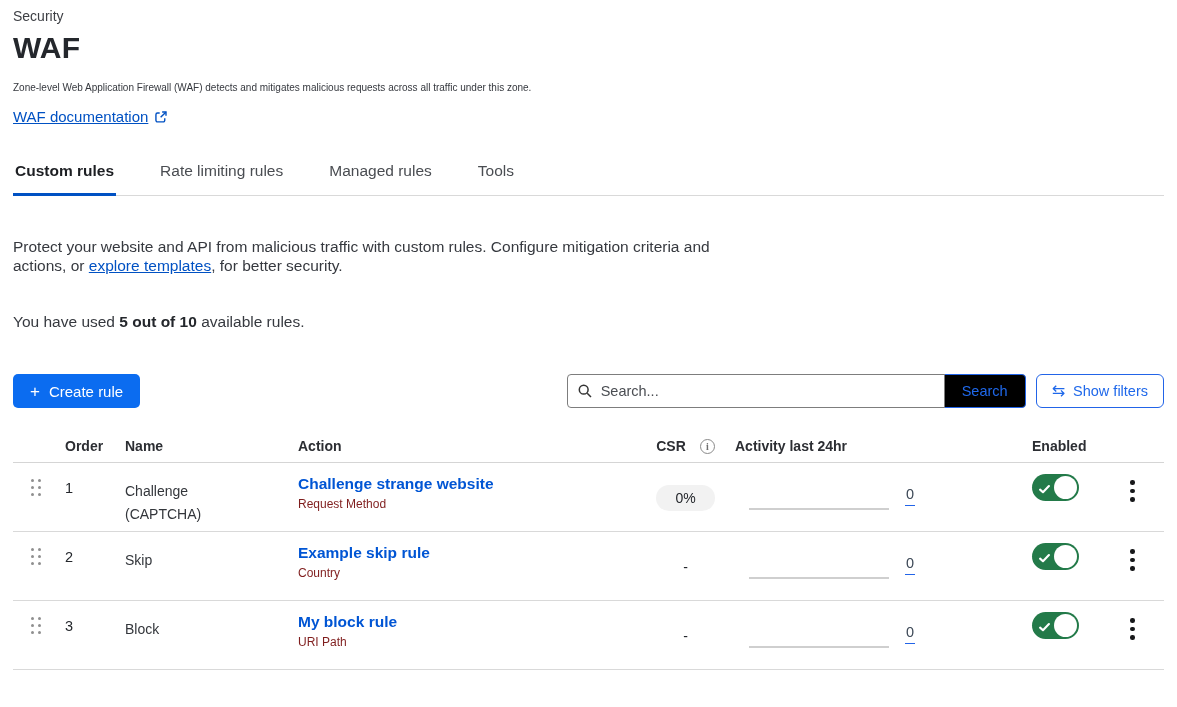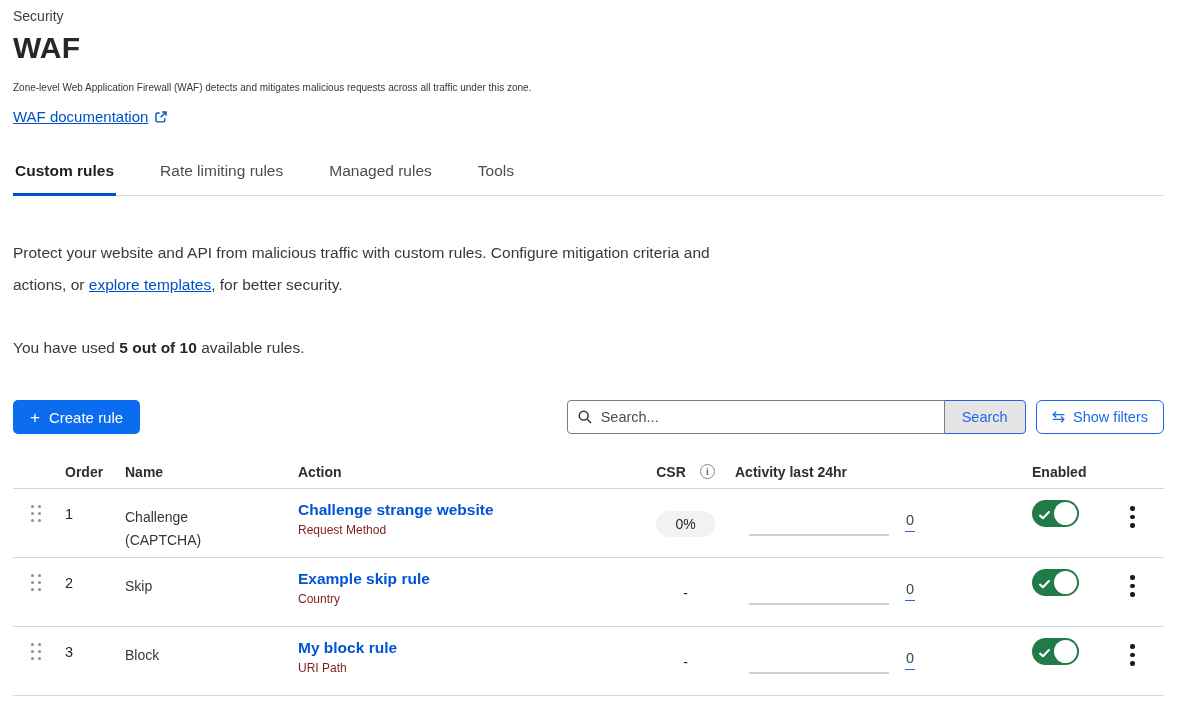--- a/index.html
+++ b/index.html
@@ -18,21 +18,21 @@
   .doc-link-row { margin-top: 15px; display: flex; align-items: center; gap: 6px; }
   a.link { color: #0051c3; text-decoration: underline; cursor: pointer; font-size: 15px; }
   .ext-icon svg { display: block; }
 
   
   .tabs { display: flex; gap: 42px; margin-top: 31px; border-bottom: 1px solid #d9d9d9; }
   .tab { font-size: 15.5px; color: #4a4d52; padding: 6px 2px 13px 2px; cursor: pointer; border-bottom: 3px solid transparent; margin-bottom: -1px; }
   .tab.active { color: #1d1f23; font-weight: 700; border-bottom-color: #0051c3; }
 
   
-  .intro { margin-top: 41px; font-size: 15.5px; line-height: 32px; width: 745px; color: #36393f; }
+  .intro { margin-top: 41px; font-size: 15.5px; line-height: 19px; width: 745px; color: #36393f; }
   .usage { margin-top: 38px; font-size: 15.5px; color: #36393f; }
   .usage b { font-weight: 700; color: #24272c; }
 
   
   .toolbar { margin-top: 43px; display: flex; align-items: center; }
   .create-btn {
     display: flex; align-items: center; gap: 9px;
     background: #0b6cf0; color: #ffffff; border: none; border-radius: 5px;
     height: 34px; padding: 0 17px; font-size: 15px; cursor: pointer;
     font-family: inherit;
@@ -41,41 +41,41 @@
   .toolbar-right { margin-left: auto; display: flex; align-items: center; }
   .search-wrap { position: relative; width: 378px; }
   .search-wrap input {
     width: 100%; height: 34px; border: 1px solid #7d7d7d; border-radius: 4px 0 0 4px;
     padding: 0 10px 0 33px; font-size: 14.5px; font-family: inherit; color: #36393f; outline: none;
   }
   .search-wrap input::placeholder { color: #4a4d52; opacity: 1; }
   .search-icon { position: absolute; left: 10px; top: 9px; }
   .search-btn {
     height: 34px; width: 82px; margin-left: -1px;
-    background: #e5e5e5; color: #1f68ea; border: 1px solid #2264e8; border-radius: 0 4px 4px 0;
+    background: #000000; color: #1f68ea; border: 1px solid #2264e8; border-radius: 0 4px 4px 0;
     font-size: 14.5px; cursor: pointer; font-family: inherit;
   }
   .filters-btn {
     height: 34px; margin-left: 10px; padding: 0 15px;
     display: flex; align-items: center; gap: 8px;
     background: #ffffff; color: #1f68ea; border: 1px solid #2264e8; border-radius: 6px;
     font-size: 14.5px; cursor: pointer; font-family: inherit;
   }
   .filters-btn .swap { font-size: 16px; line-height: 1; }
 
   
   .rules-table { margin-top: 24px; }
   .trow {
     display: grid;
     grid-template-columns: 52px 60px 173px 340px 95px 200px 1fr 90px 50px;
     align-items: start;
   }
   .thead { border-bottom: 1px solid #d5d5d5; padding-bottom: 8px; }
   .thead .th { font-size: 14px; font-weight: 700; color: #2c2e33; padding-top: 6px; }
-  .th.csr-h { justify-self: center; display: flex; align-items: flex-start; gap: 14px; }
+  .th.csr-h { justify-self: center; display: flex; align-items: center; gap: 14px; }
   .info-icon {
     width: 15px; height: 15px; border: 1px solid #8a8a8a; border-radius: 50%;
     color: #6e6e6e; font-size: 10px; line-height: 13px; text-align: center; display: inline-block;
     font-family: "Liberation Serif", serif; font-weight: 700;
   }
   .tbody-row { height: 69px; border-bottom: 1px solid #d9d9d9; }
 
   .drag-cell { padding-top: 16px; padding-left: 18px; cursor: grab; }
   .drag-dots { display: grid; grid-template-columns: 3px 3px; grid-auto-rows: 3px; gap: 4px 4px; }
   .drag-dots i { background: #8f8f8f; border-radius: 50%; }

